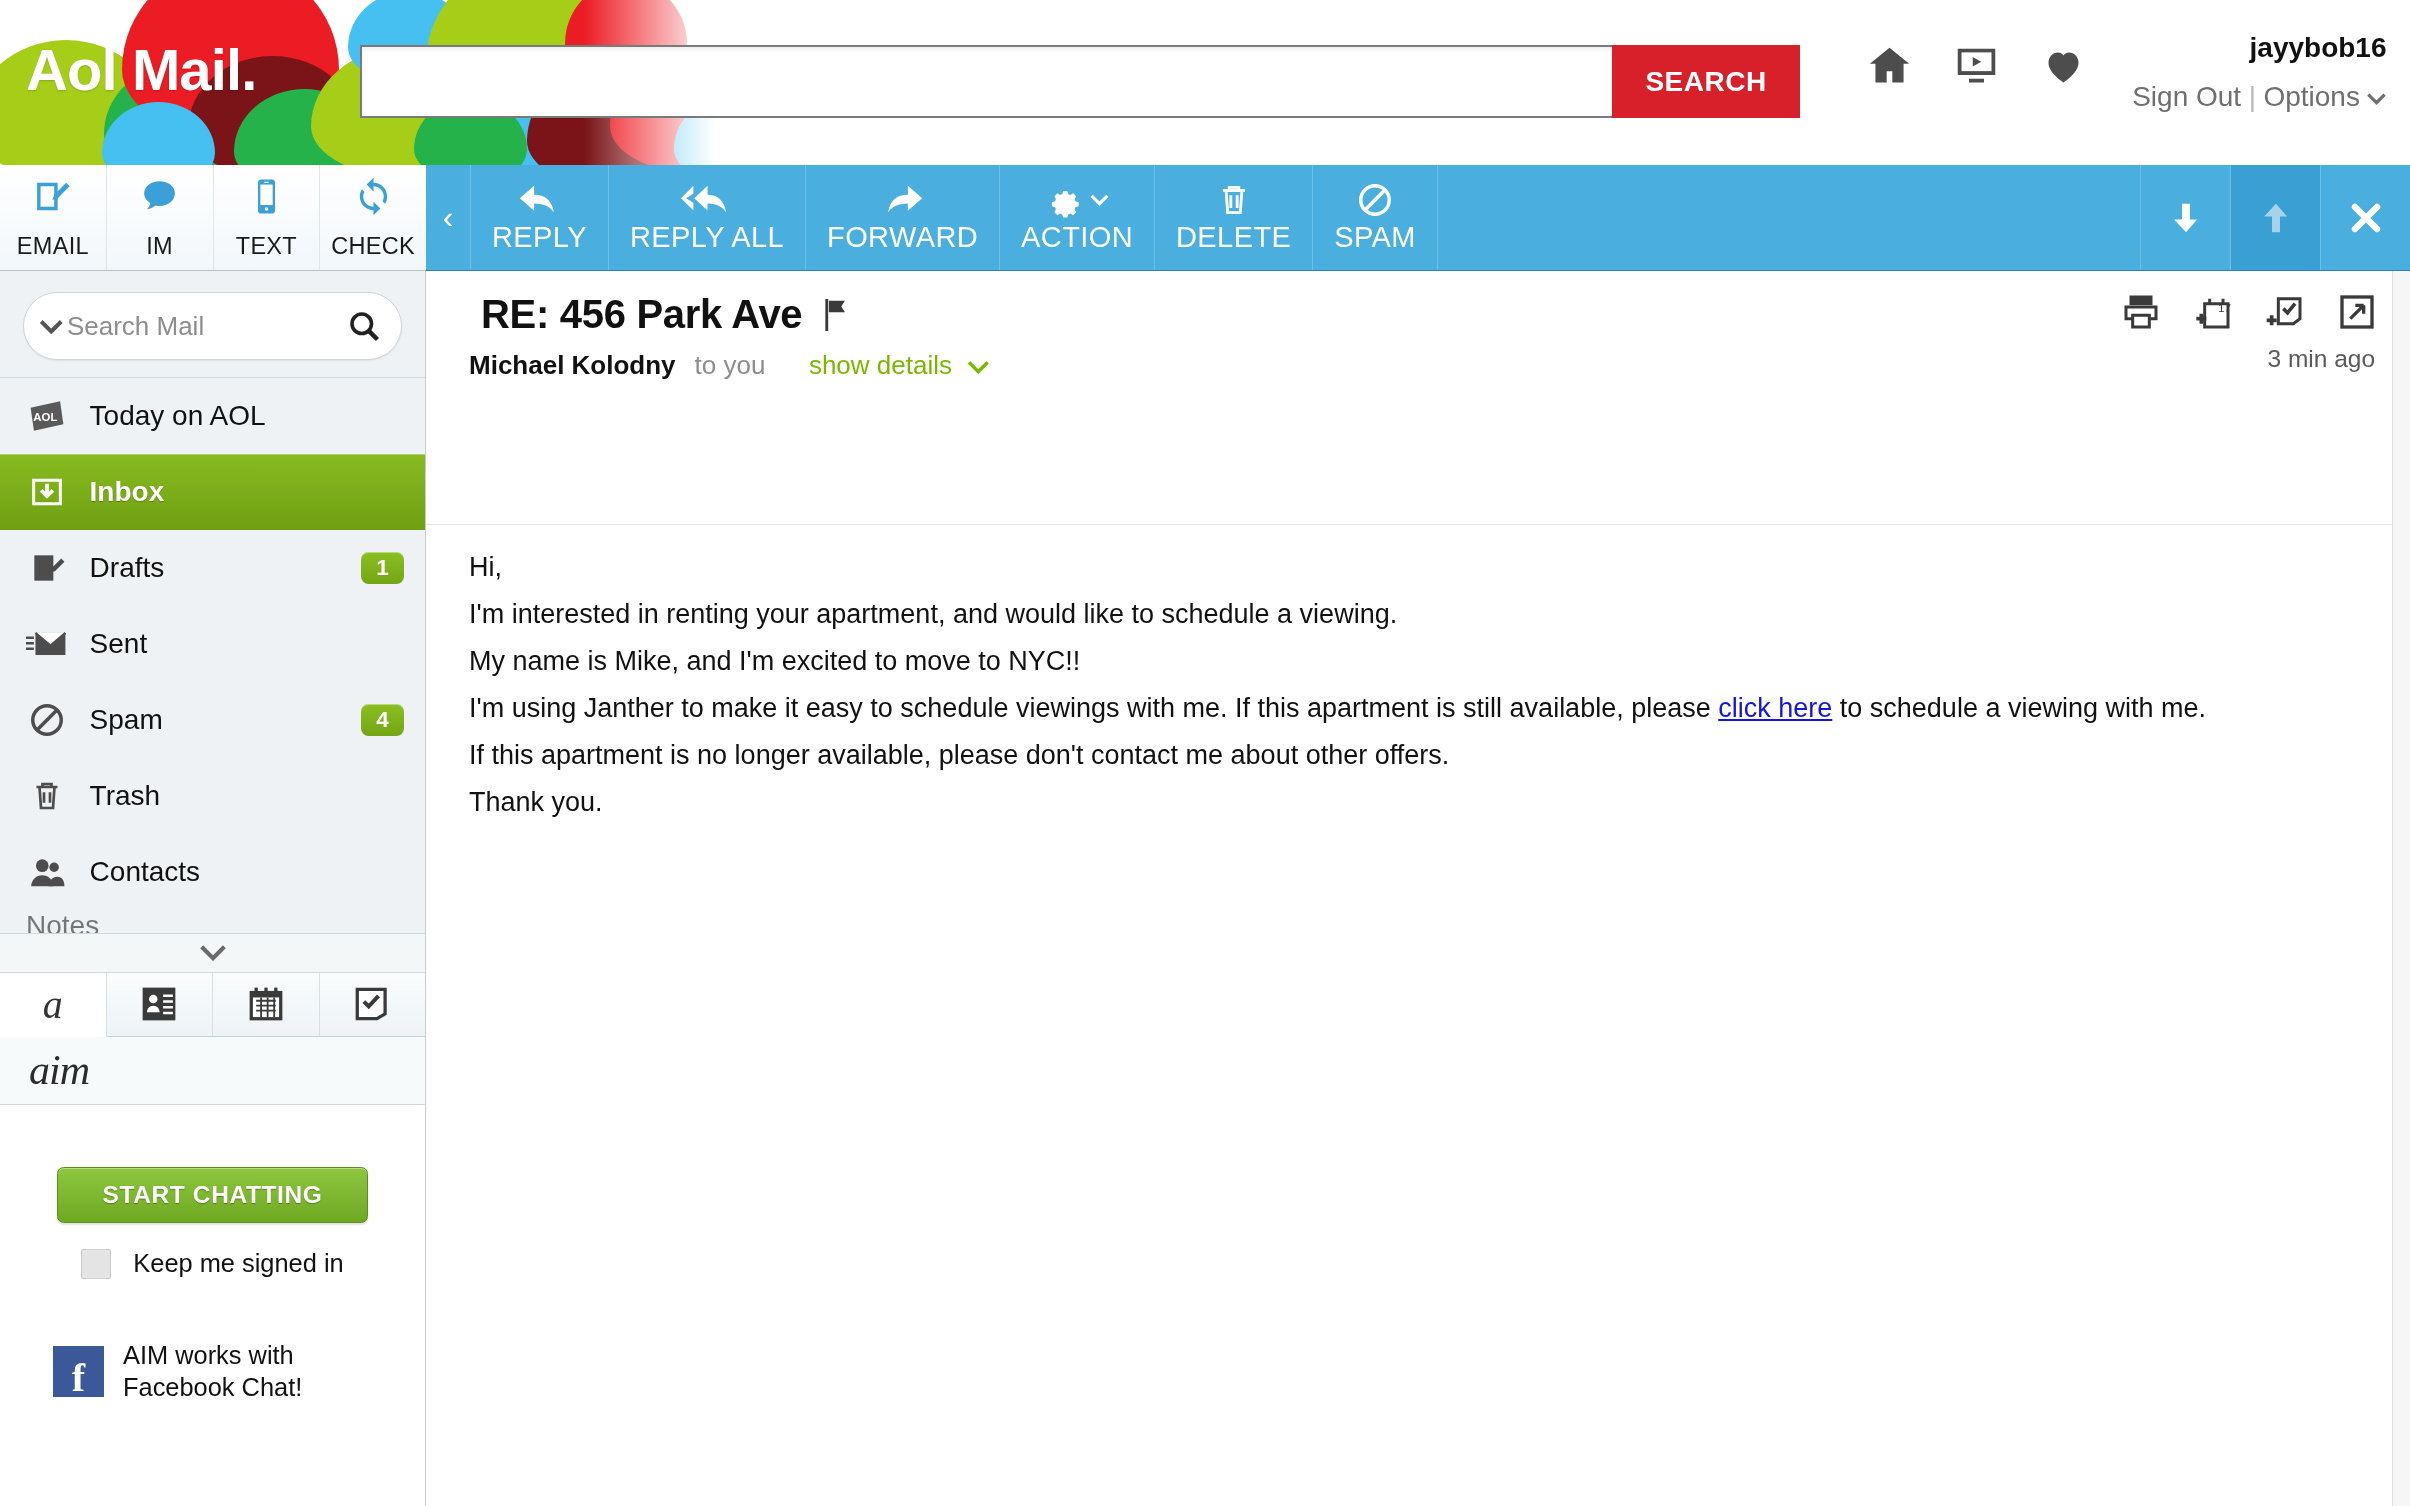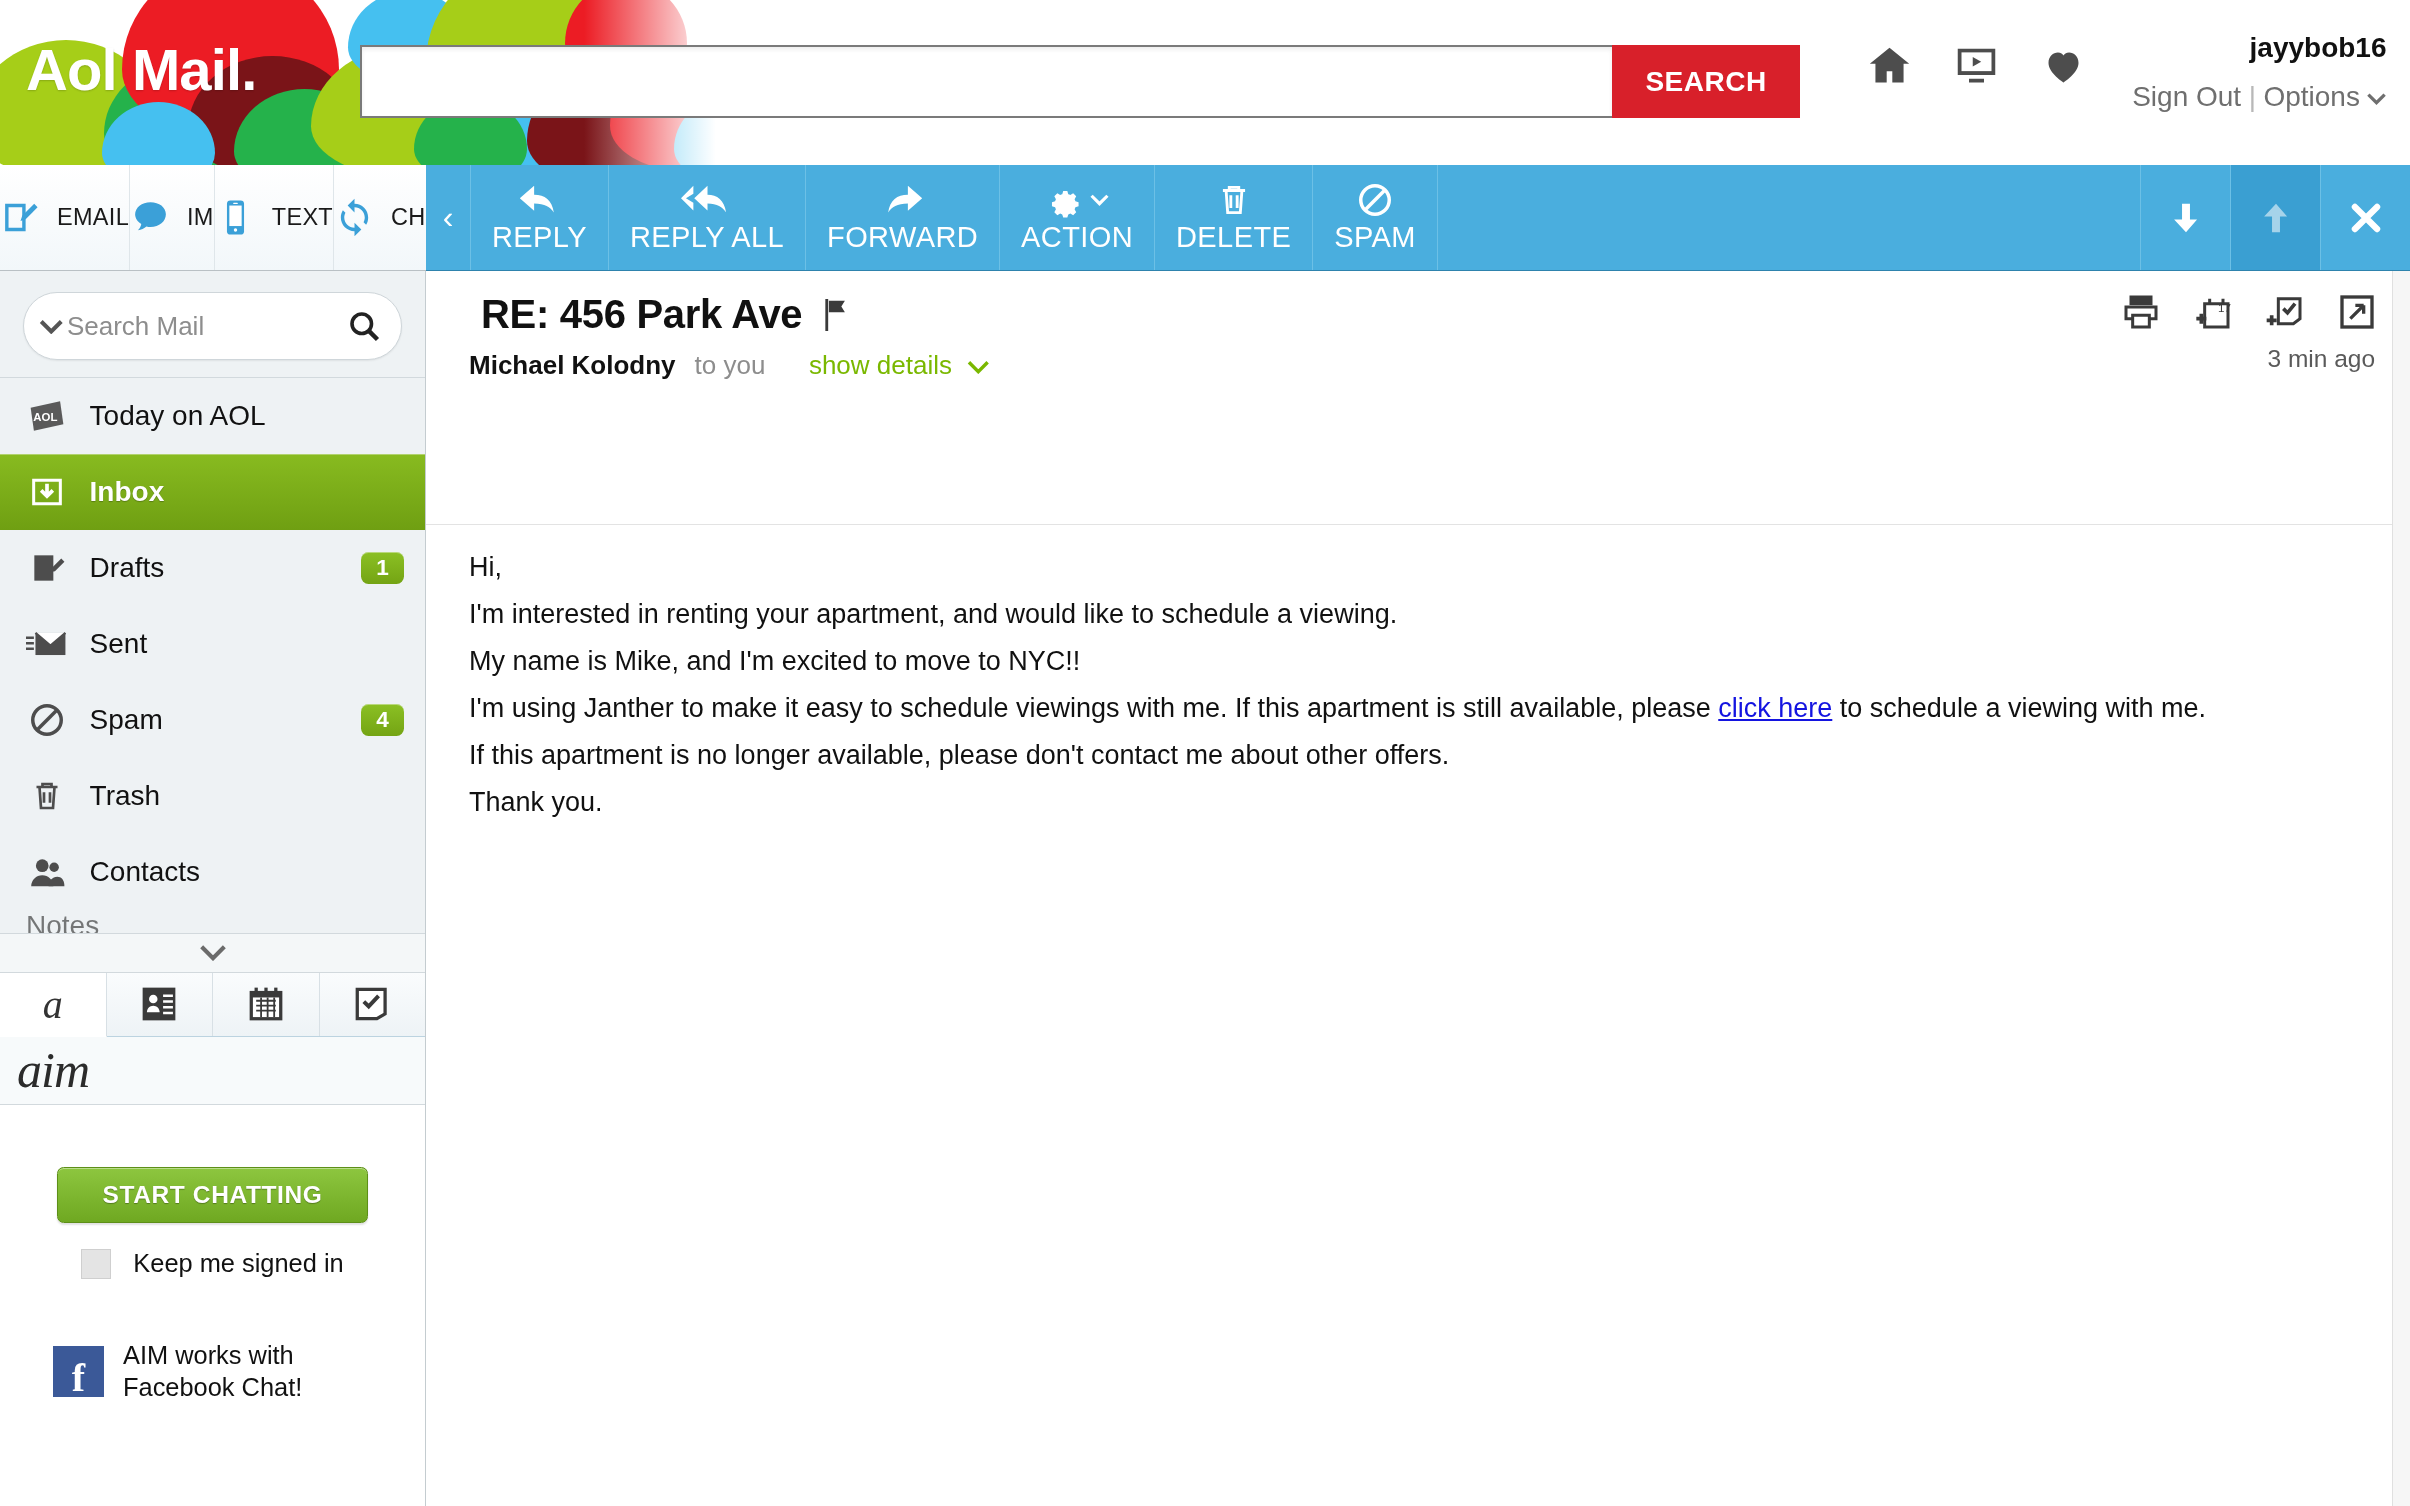--- a/index.html
+++ b/index.html
@@ -79,21 +79,21 @@
     width: 2411px; height: 106px;
     display: flex;
   }
   .left-tools {
     width: 426px; height: 106px;
     display: flex;
     background: #fbfdfe;
     border-bottom: 1.9px solid #b9c0c4;
   }
   .ltool {
-    flex: 1; display: flex; 
+    flex: 1; display: flex; flex-direction: column;
     align-items: center; justify-content: center;
     border-right: 0.9px solid #dfe6ea;
     background: linear-gradient(to bottom, #ffffff 0%, #f2f7fa 100%);
     cursor: pointer; gap: 16px;
   }
   .ltool:last-child { border-right: none; }
   .ltool-label { font-size: 23.5px; color: #1a1a1a; letter-spacing: 0.3px; }
 
   .blue-bar {
     flex: 1; height: 106px;
@@ -189,21 +189,21 @@
   }
   .aim-tab.active { background: #ffffff; border-bottom: 1.9px solid #ffffff; margin-bottom: -1.9px; }
   .aim-tab:last-child { border-right: none; }
 
   .aim-brand {
     height: 68px; display: flex; align-items: center; padding-left: 17px;
     background: #f7fafb; border-bottom: 0.9px solid #d2d9dd;
   }
   .aim-brand-text {
     font-family: "Liberation Serif", serif;
-    font-size: 50px; font-style: italic; color: #2b2b2b; letter-spacing: -0.9px;
+    font-size: 42px; font-style: italic; color: #2b2b2b; letter-spacing: -0.9px; margin-left: 12px;
   }
 
   .aim-panel { flex: 1; background: #ffffff; padding-top: 62px; }
   .start-chat {
     display: block; margin: 0 auto; width: 311px; height: 56px;
     background: linear-gradient(to bottom, #8dc63f 0%, #6fa821 100%);
     border: 0.9px solid #5d8f18; border-radius: 6.6px;
     color: #ffffff; font-size: 24.5px; font-weight: bold; letter-spacing: 0.6px;
     cursor: pointer; text-shadow: 0 0.9px 0.9px rgba(0,0,0,0.3);
     box-shadow: inset 0 0.9px 0 rgba(255,255,255,0.4), 0 1.9px 1.9px rgba(0,0,0,0.12);

